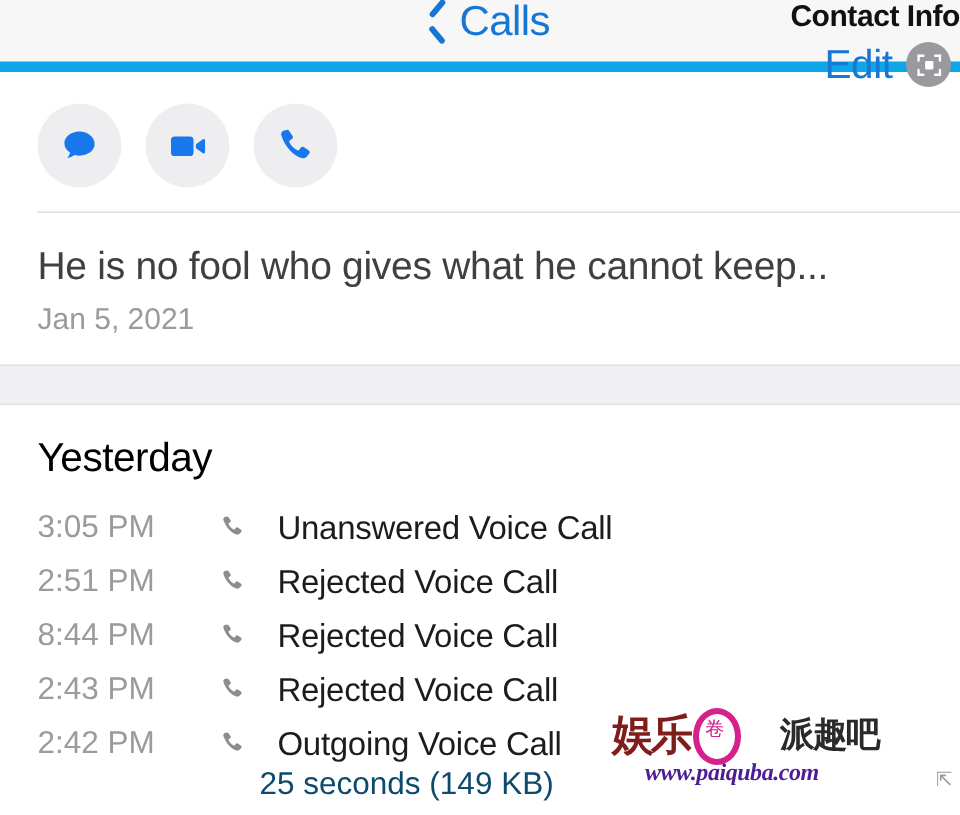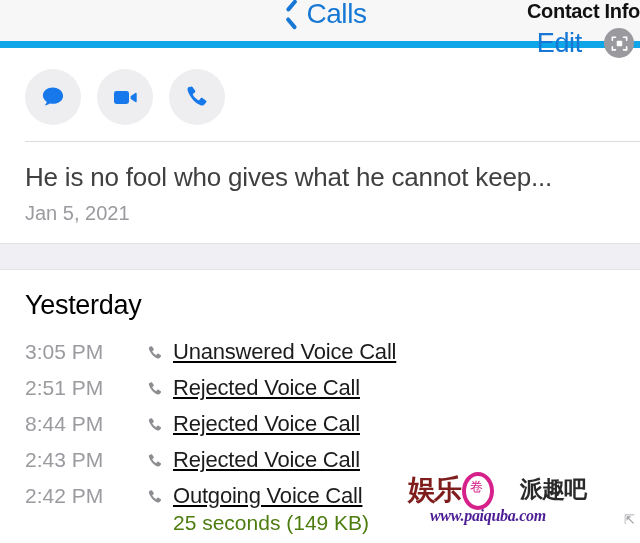--- a/index.html
+++ b/index.html
@@ -75,21 +75,21 @@
     font-weight: bold;
     color: #111111;
     letter-spacing: -0.3px;
     pointer-events: none;
   }
 
   .nav-right {
     margin-left: auto;
     display: flex;
     align-items: center;
-    gap: 22px;
+    gap: 9px;
     padding-right: 6px;
     flex: 0 0 auto;
     position: relative;
     z-index: 2;
   }
 
   .nav-edit {
     font-size: 27px;
     color: #1678d4;
     letter-spacing: -0.3px;
@@ -238,25 +238,24 @@
     width: 120px;
     flex: 0 0 120px;
     font-size: 21px;
     color: #9a9a9f;
     letter-spacing: 0px;
     line-height: 1;
   }
 
   .call-main {
     display: flex;
-    align-items: flex-end;
-    gap: 8px;
+    align-items: flex-start;
+    gap: 20px;
     flex: 1 1 auto;
     min-width: 0;
-    text-decoration: underline;
   }
 
   .call-phone-icon {
     width: 20px;
     height: 20px;
     flex: 0 0 20px;
     display: flex;
     align-items: center;
     justify-content: center;
   }
@@ -271,21 +270,21 @@
   }
 
   .call-meta-row {
     display: flex;
     padding: 0 25px;
     margin-top: -2px;
   }
   .call-meta-spacer { width: 120px; flex: 0 0 120px; }
   .call-meta {
     font-size: 21px;
-    color: #4d7c0f;
+    color: #0c4a6e;
     letter-spacing: 0px;
     line-height: 1;
     padding-left: 28px;
   }
 
   
   .watermark {
     position: absolute;
     left: 408px;
     top: 470px;

